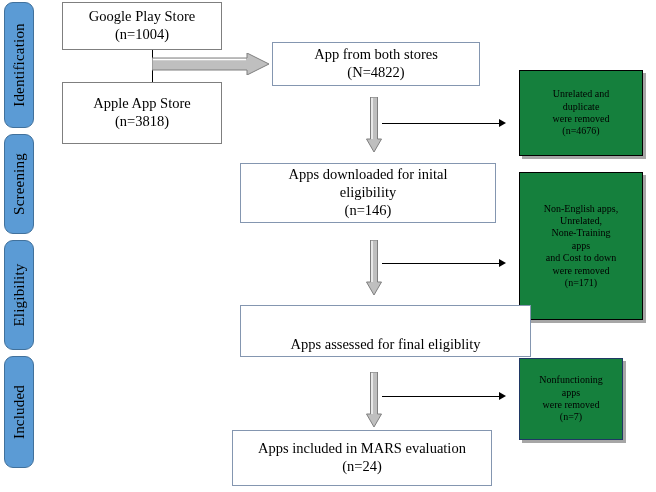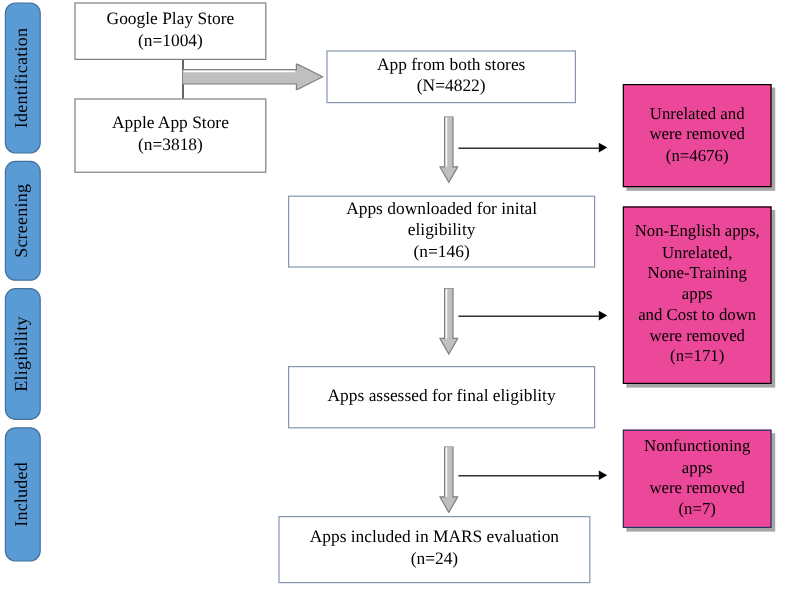--- a/index.html
+++ b/index.html
@@ -51,24 +51,24 @@
     line-height: 1.22;
     padding: 2px 4px;
   }
   .box.plain {
     border: 1px solid #7f7f7f;
   }
   .box .lines { width: 100%; }
 
   
   .box.excl {
-    background: #ec4899;
+    background: #15803d;
     border: 1.3px solid #000000;
     box-shadow: 3px 3px 0 0 #a6a6a6;
-    font-size: 14px;
+    font-size: 10px;
     line-height: 1.24;
   }
   .box.excl.blueborder {
     border: 1.3px solid #1f3864;
   }
 
   
   .hline {
     position: absolute;
     height: 0;
@@ -153,20 +153,21 @@
       <polyline points="6,1 6,42" fill="none" stroke="#ffffff" stroke-width="1.3"></polyline>
     </svg>
   </div>
 
   <div class="hline" style="left:382px; top:123px; width:118px;"></div>
   <div class="arrowhead-right" style="left:499px; top:119px;"></div>
 
   <div class="box excl" style="left:519px; top:70px; width:124px; height:86px;">
     <div class="lines">
       <div>Unrelated and</div>
+      <div>duplicate</div>
       <div>were removed</div>
       <div>(n=4676)</div>
     </div>
   </div>
 
   <div class="box" style="left:240px; top:163px; width:256px; height:60px;">
     <div class="lines">
       <div>Apps downloaded for inital</div>
       <div>eligibility</div>
       <div>(n=146)</div>
@@ -188,37 +189,37 @@
       <div>Non-English apps,</div>
       <div>Unrelated,</div>
       <div>None-Training</div>
       <div>apps</div>
       <div>and Cost to down</div>
       <div>were removed</div>
       <div>(n=171)</div>
     </div>
   </div>
 
-  <div class="box" style="left:240px; top:305px; width:256px; height:52px;">
+  <div class="box" style="left:240px; top:305px; width:291px; height:52px;align-items:flex-end;">
     <div class="lines">
       <div>Apps assessed for final eligiblity</div>
     </div>
   </div>
 
   <div class="blockarrow-down" style="left:366px; top:372px; width:16px; height:56px;">
     <svg width="16" height="56" viewBox="0 0 16 56" xmlns="http://www.w3.org/2000/svg">
       <polygon points="4.5,0 11.5,0 11.5,42 15.5,42 8,55 0.5,42 4.5,42" fill="#bfbfbf" stroke="#7f7f7f" stroke-width="1"></polygon>
       <polyline points="6,1 6,42" fill="none" stroke="#ffffff" stroke-width="1.3"></polyline>
     </svg>
   </div>
 
   <div class="hline" style="left:382px; top:396px; width:118px;"></div>
   <div class="arrowhead-right" style="left:499px; top:392px;"></div>
 
-  <div class="box excl blueborder" style="left:519px; top:358px; width:124px; height:82px;">
+  <div class="box excl blueborder" style="left:519px; top:358px; width:104px; height:82px;">
     <div class="lines">
       <div>Nonfunctioning</div>
       <div>apps</div>
       <div>were removed</div>
       <div>(n=7)</div>
     </div>
   </div>
 
   <div class="box" style="left:232px; top:430px; width:260px; height:56px;">
     <div class="lines">

